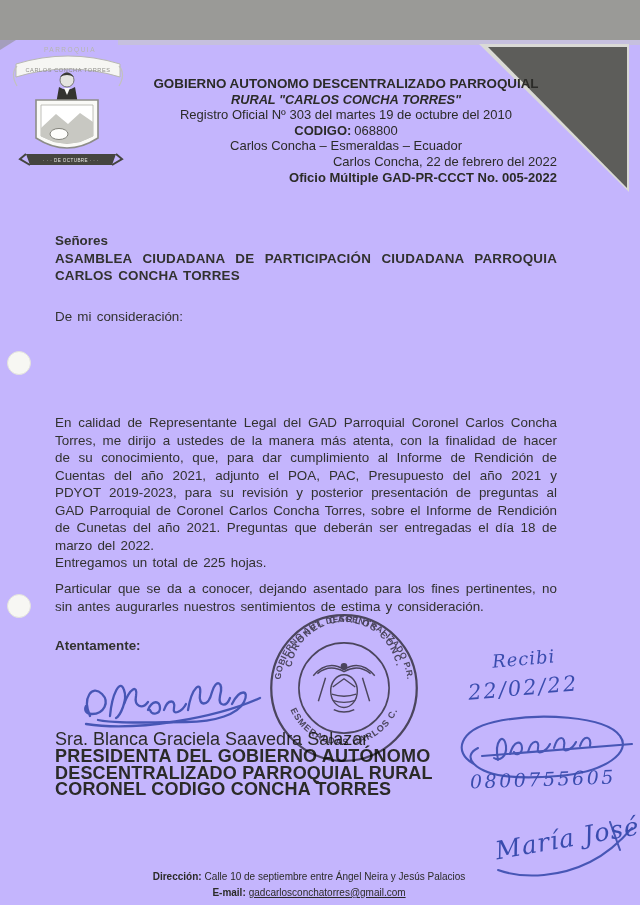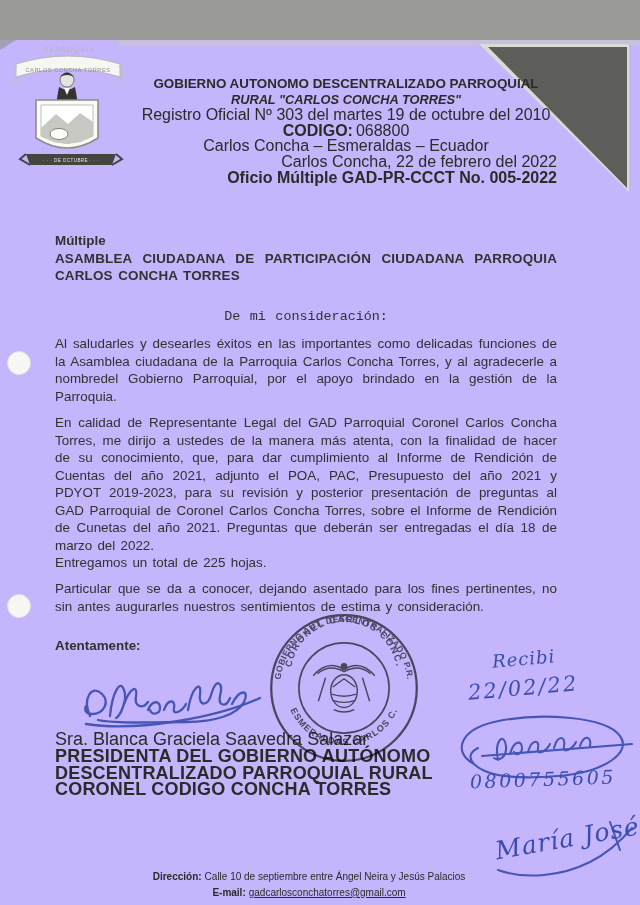--- a/index.html
+++ b/index.html
@@ -15,29 +15,29 @@
   
   .tri-light{right:11px;top:4px;width:150px;height:148px;background:#dadad6;
              clip-path:polygon(0 0,100% 0,100% 100%);}
   .tri-dark{right:13px;top:7px;width:139px;height:141px;background:#5d5d5a;
             clip-path:polygon(0 0,100% 0,100% 100%);}
   
   .crest{left:12px;top:2px;width:122px;height:130px;}
   .header-text{left:128px;top:36px;width:436px;text-align:center;line-height:15.6px;}
   .header-text .l1{font-size:13.4px;font-weight:bold;}
   .header-text .l2{font-size:12.8px;font-weight:bold;font-style:italic;}
-  .header-text .lr{font-size:16px;}
+  .header-text .lr{font-size:13px;}
   .header-text .lbl{font-weight:bold;margin-right:3px;}
   .header-text .right{text-align:right;padding-right:7px;}
   
   .blk{left:55px;width:502px;font-size:13.4px;line-height:17.5px;text-align:justify;word-spacing:1.5px;color:#323230;}
   .recipient{top:192px;}
   .recipient .senores{font-weight:bold;}
   .recipient .rname{font-weight:bold;letter-spacing:.2px;}
-  .greeting{top:268px;text-align:center;font-family:Liberation Mono, monospace;}
+  .greeting{top:268px;text-align:left;}
   .p1{top:295px;}
   .p2{top:374px;}
   .p3{top:540px;}
   .closing{top:597px;font-weight:bold;text-align:left;}
   .sig-scrawl{left:76px;top:624px;width:192px;height:70px;}
   .sig-block{left:55px;top:691px;font-size:18px;line-height:16.8px;text-align:left;}
   .sig-block .t{font-weight:bold;letter-spacing:.2px;}
   .stamp{left:262px;top:566px;width:164px;height:164px;opacity:.82;mix-blend-mode:multiply;}
   
   .hw{font-family:"DejaVu Serif",serif;font-style:italic;}
@@ -92,26 +92,25 @@
     <div class="l1">GOBIERNO AUTONOMO DESCENTRALIZADO PARROQUIAL</div>
     <div class="l2">RURAL "CARLOS CONCHA TORRES"</div>
     <div class="lr">Registro Oficial Nº 303 del martes 19 de octubre del 2010</div>
     <div class="lr"><span class="lbl">CODIGO:</span><span>068800</span></div>
     <div class="lr">Carlos Concha – Esmeraldas – Ecuador</div>
     <div class="lr right">Carlos Concha, 22 de febrero del 2022</div>
     <div class="lr right b">Oficio Múltiple GAD-PR-CCCT No. 005-2022</div>
   </div>
 
   <div class="abs blk recipient">
-    <div class="senores">Múltiple</div>
+    <div class="senores">Señores</div>
     <div class="rname">ASAMBLEA CIUDADANA DE PARTICIPACIÓN  CIUDADANA PARROQUIA CARLOS CONCHA TORRES</div>
   </div>
 
   <div class="abs blk greeting">De mi consideración:</div>
-  <div class="abs blk p1">Al saludarles y desearles éxitos en las importantes como delicadas funciones de la Asamblea ciudadana de la Parroquia Carlos Concha Torres, y al agradecerle a nombredel Gobierno Parroquial, por el apoyo brindado en la gestión de la Parroquia.</div>
   <div class="abs blk p2">
     <span>En calidad de Representante Legal del GAD Parroquial Coronel Carlos Concha Torres, me dirijo a ustedes de la manera más atenta, con la finalidad de hacer de su conocimiento, que, para dar cumplimiento al Informe de Rendición de Cuentas del año 2021, adjunto el POA, PAC, Presupuesto del año 2021 y PDYOT 2019-2023, para su revisión y posterior presentación de preguntas al GAD Parroquial de Coronel Carlos Concha Torres, sobre el Informe de Rendición de Cunetas del año 2021. Preguntas que deberán ser entregadas el día 18 de marzo del 2022.</span><br>
     <span>Entregamos un total de 225 hojas.</span>
   </div>
   <div class="abs blk p3">Particular que se da a conocer, dejando asentado para los fines pertinentes, no sin antes augurarles nuestros sentimientos de estima y consideración.</div>
   <div class="abs blk closing">Atentamente:</div>
 
   <svg class="abs sig-scrawl" viewBox="0 0 192 70">
     <g fill="none" stroke="#3a4cae" stroke-width="2.3" stroke-linecap="round" opacity=".9">
       <path d="M14,52 C6,34 16,20 26,30 C34,38 28,50 16,50 C10,50 8,46 10,42"></path>

